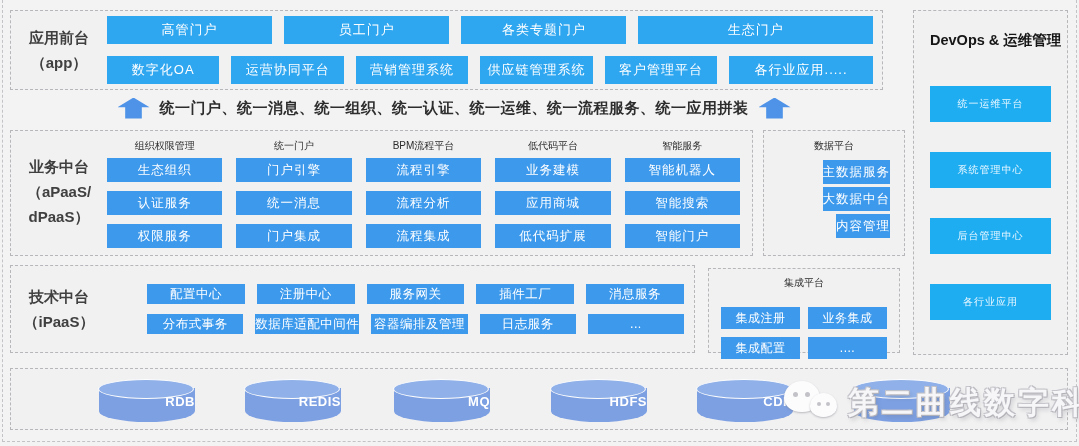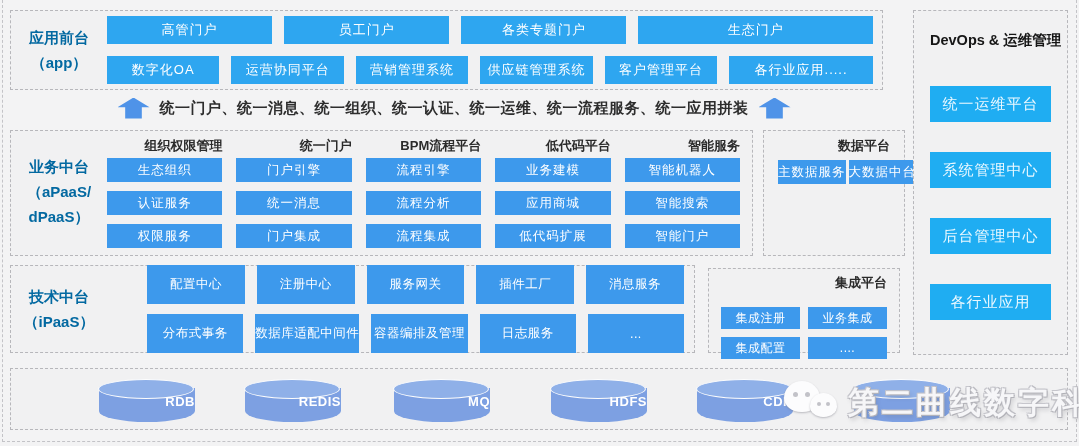--- a/index.html
+++ b/index.html
@@ -20,21 +20,21 @@
   .section {
     position:absolute;
     background:#f1f1f2;
     border:1px dashed #b7b7bb;
   }
   
   #sec-app { left:10px; top:10px; width:873px; height:80px; display:flex; }
   .side-label {
     width:96px; flex:0 0 96px; display:flex; flex-direction:column;
     align-items:center; justify-content:center; gap:3px;
-    font-weight:bold; font-size:15px; color:#0369a1; line-height:1.45;
+    font-weight:bold; font-size:15px; color:#404040; line-height:1.45;
   }
   .app-content { flex:1; display:flex; flex-direction:column; justify-content:center; gap:12px; padding-right:9px; }
   .box-row { display:flex; gap:12px; }
   .blue-box {
     flex:1; height:28px; background:#2ea6f0; color:#fff;
     display:flex; align-items:center; justify-content:center;
     font-size:13px; letter-spacing:1px; white-space:nowrap;
   }
   .box-row .wide { flex:1.42; }
   .box-row.apps .wide { flex:1.28; }
@@ -46,55 +46,55 @@
   .up-arrow {
     width:32px; height:21px; background:#4f93e8;
     clip-path:polygon(50% 0,100% 46%,76% 46%,76% 100%,24% 100%,24% 46%,0 46%);
   }
   .banner-text { font-size:15px; font-weight:700; color:#2d2d2d; letter-spacing:0.5px; white-space:nowrap; }
   
   #sec-biz { left:10px; top:130px; width:743px; height:126px; display:flex; padding:6px 12px 8px 0; }
   #sec-biz .side-label { font-size:15px; }
   .biz-cols { flex:1; display:flex; gap:14px; }
   .biz-col { flex:1; display:flex; flex-direction:column; }
-  .col-title { text-align:right; font-size:13px; font-weight:bold; color:#2b2b2b; height:20px; line-height:18px; white-space:nowrap; }
+  .col-title { text-align:center; font-size:10px; font-weight:normal; color:#2b2b2b; height:20px; line-height:18px; white-space:nowrap; }
   .biz-col .stack { display:flex; flex-direction:column; gap:9px; margin-top:3px; }
   .biz-box {
     height:24px; background:#3d99ec; color:#fff;
     display:flex; align-items:center; justify-content:center;
     font-size:12.5px; letter-spacing:1px; white-space:nowrap;
   }
   
   #sec-data { left:763px; top:130px; width:142px; height:126px; padding:6px 14px 8px; display:flex; flex-direction:column; }
-  #sec-data .stack { display:flex; flex-direction:row; gap:3px; margin-top:3px;align-items:flex-end; }
+  #sec-data .stack { display:flex; flex-direction:column; gap:3px; margin-top:3px;align-items:flex-end; }
   
   #sec-tech { left:10px; top:265px; width:685px; height:88px; display:flex; padding:0 10px 0 0;gap:40px; }
   .tech-rows { flex:1; display:flex; flex-direction:column; justify-content:center; gap:10px; }
   .tech-row { display:flex; gap:12px; }
   .tech-box {
-    flex:1; height:39px; background:#3d99ec; color:#fff;
+    flex:1; height:20px; background:#3d99ec; color:#fff;
     display:flex; align-items:center; justify-content:center;
     font-size:12.5px; letter-spacing:0.5px; white-space:nowrap;
   }
   
   #sec-integration { left:708px; top:268px; width:192px; height:85px; padding:5px 12px 8px; display:flex; flex-direction:column;gap:11px; }
   .int-grid { display:flex; flex-wrap:wrap; gap:8px; margin-top:4px; }
   .int-box {
     flex:0 0 calc(50% - 4px); height:22px; background:#3d99ec; color:#fff;
     display:flex; align-items:center; justify-content:center;
     font-size:12px; letter-spacing:0.5px; white-space:nowrap;
   }
   
   #sec-devops { left:913px; top:10px; width:155px; height:345px; padding:20px 16px 0; display:flex; flex-direction:column; }
   .devops-title { text-align:center; font-size:14.5px; font-weight:bold; color:#161616; white-space:nowrap; }
   .devops-stack { display:flex; flex-direction:column; gap:30px; margin-top:36px; }
   .devops-btn {
     height:36px; background:#1fadf2; color:#eaf8ff;
     display:flex; align-items:center; justify-content:center;
-    font-size:15px; letter-spacing:1px; white-space:nowrap;
+    font-size:10px; letter-spacing:1px; white-space:nowrap;
   }
   
   #sec-infra { left:10px; top:368px; width:1058px; height:62px; }
   .cyl { position:absolute; top:19px; width:96px; height:34px; background:#7da0e2; border-radius:0 0 48px 48px / 0 0 11px 11px; }
   .cyl::before {
     content:""; position:absolute; top:-9px; left:-1px; width:94px; height:18px;
     background:#8fb0e8; border:1px solid #fdfdfd; border-radius:50%;
   }
   .cyl-label { position:absolute; z-index:2; width:100%; text-align:right; top:6px; color:#fff; font-weight:bold; font-size:13px; letter-spacing:0.5px; }
   .cyl:nth-child(1){left:88px;} .cyl:nth-child(2){left:234px;} .cyl:nth-child(3){left:383px;}

